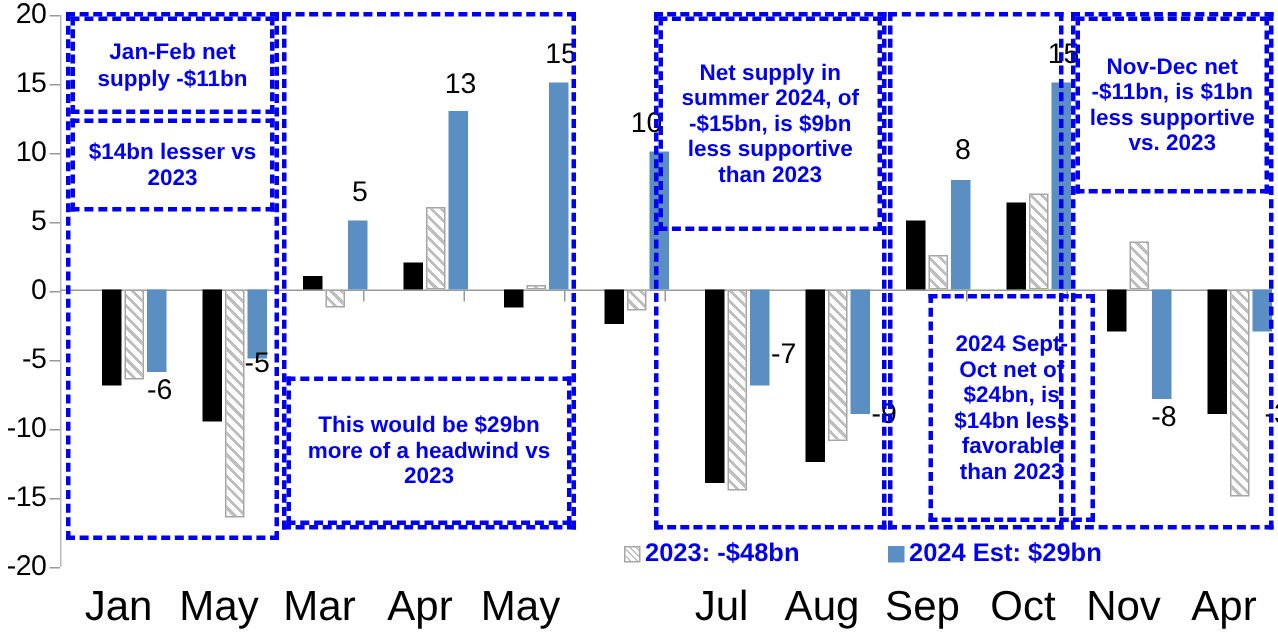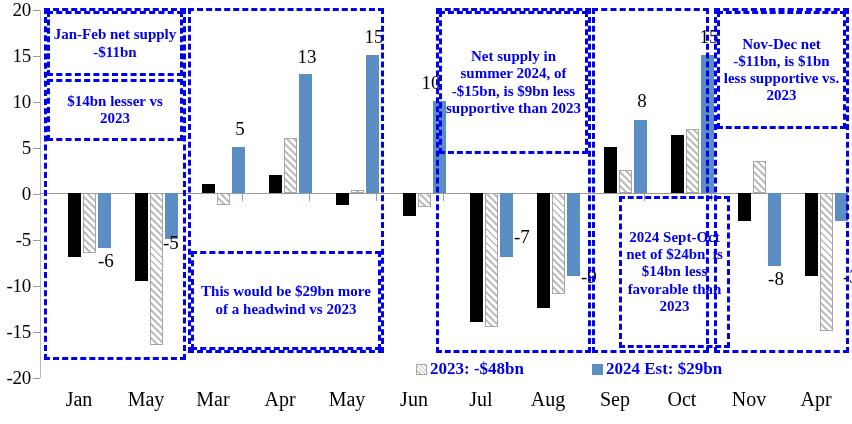--- a/index.html
+++ b/index.html
@@ -1,17 +1,17 @@
 <!DOCTYPE html>
 <html><head>
 <meta charset="utf-8">
 <style>
   html,body{margin:0;padding:0;background:#ffffff;}
   body{width:852px;height:424px;font-family:"Liberation Sans",sans-serif;overflow:hidden;}
-  #chart-root{position:relative;width:852px;height:419px;font-family:Liberation Serif, serif;}
+  #chart-root{position:relative;width:852px;height:419px;}
 
   
   .y-tick-label{position:absolute;right:0;transform:translateY(-50%);
       font-size:19px;color:#000;text-align:right;white-space:nowrap;letter-spacing:-0.3px;}
   .y-label-col{position:absolute;left:0;top:0;width:31px;height:424px;}
   .tick-mark{position:absolute;left:33px;width:7px;height:1px;background:#9a9a9a;}
   .axis-line{position:absolute;left:40px;top:10px;width:1px;height:368px;background:#b8b8c8;}
   .zero-line{position:absolute;left:40px;top:193px;width:808px;height:1.4px;background:#9a9a9a;}
   .minor-tick{position:absolute;top:194px;width:1px;height:7px;background:#9a9a9a;}
 
@@ -19,21 +19,21 @@
   .plot{position:absolute;left:40px;top:10px;width:808px;height:368px;}
   .group{position:absolute;top:0;height:368px;}
   .bar{position:absolute;width:13px;box-sizing:border-box;}
   .bar.black{background:#000000;}
   .bar.blue{background:#5b8fc4;}
   .bar.hatch{border:1.3px solid #a6a6a6;background:#ffffff;
      background-image:repeating-linear-gradient(45deg,#ffffff 0 3px,#bfbfbf 3px 5px);}
   .bar-value{position:absolute;font-size:19px;color:#000;white-space:nowrap;text-align:center;}
 
   
-  .x-label{position:absolute;top:388px;font-size:20px;color:#000;text-align:center;width:70px;}
+  .x-label{position:absolute;top:388px;font-size:28px;color:#000;text-align:center;width:70px;}
 
   
   .annot{position:absolute;border:3.5px dashed #0000ee;box-sizing:border-box;
      display:flex;align-items:center;justify-content:center;text-align:center;}
   .annot-text{color:#0000ee;font-weight:bold;font-size:15px;line-height:1.14;padding:1px 3px;}
   .annot-shell{position:absolute;border:3.5px dashed #0000ee;box-sizing:border-box;}
 
   
   .legend{position:absolute;left:0;top:357px;width:852px;height:24px;}
   .legend-item{position:absolute;display:flex;align-items:center;gap:3px;white-space:nowrap;}
@@ -173,21 +173,20 @@
       <div class="bar-value" style="left:40px;top:256px;width:36px;text-align:left">-3</div>
     </div>
 
   </div>
 
   <div class="x-label" style="left:44px">Jan</div>
   <div class="x-label" style="left:111px">May</div>
   <div class="x-label" style="left:178px">Mar</div>
   <div class="x-label" style="left:245px">Apr</div>
   <div class="x-label" style="left:312px">May</div>
-  <div class="x-label" style="left:379px">Jun</div>
   <div class="x-label" style="left:446px">Jul</div>
   <div class="x-label" style="left:580px">Sep</div>
   <div class="x-label" style="left:513px">Aug</div>
   <div class="x-label" style="left:647px">Oct</div>
   <div class="x-label" style="left:714px">Nov</div>
   <div class="x-label" style="left:781px">Apr</div>
 
   <div class="annot-shell" style="left:44px;top:8px;width:142px;height:352px"></div>
   <div class="annot" style="left:47px;top:11px;width:136px;height:65px">
     <span class="annot-text">Jan-Feb net supply -$11bn</span>

